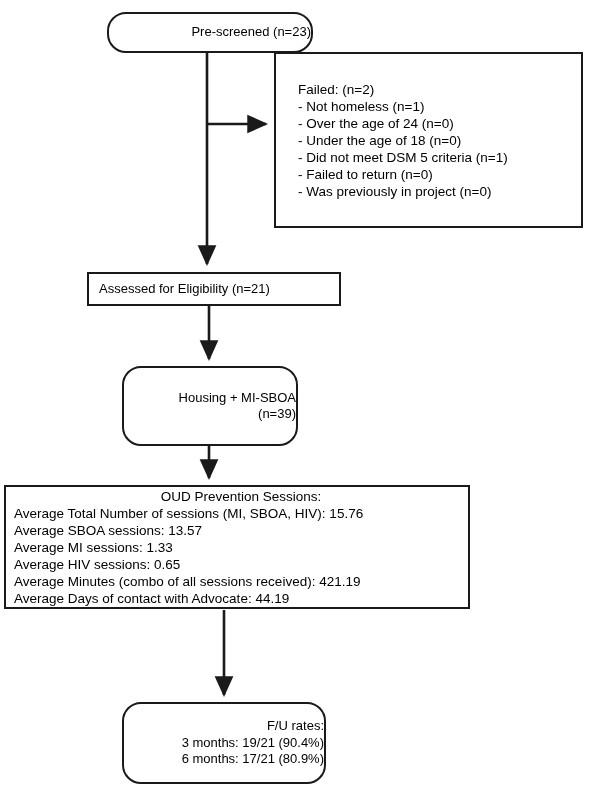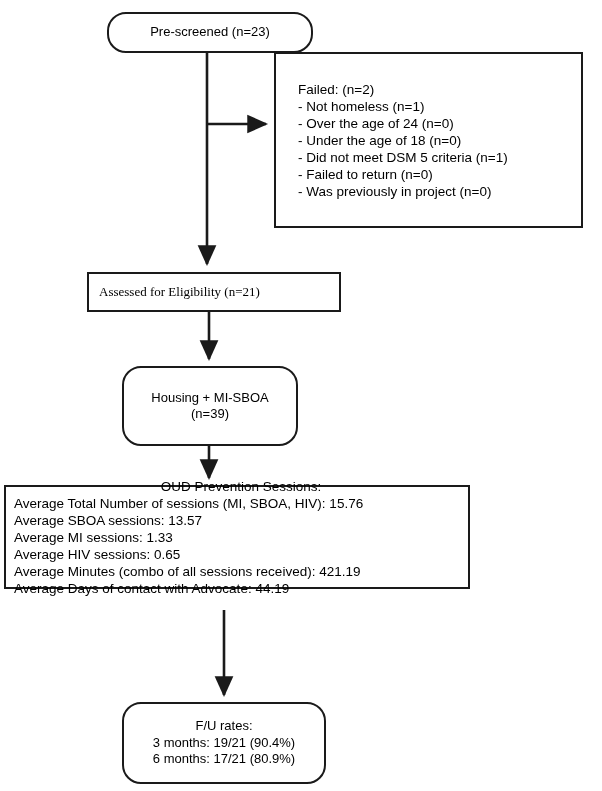--- a/index.html
+++ b/index.html
@@ -22,21 +22,21 @@
   .box {
     position: absolute;
     box-sizing: border-box;
     border: 2px solid #1a1a1a;
     background: #ffffff;
     display: flex;
     flex-direction: column;
     justify-content: center;
   }
   .box-center {
-    align-items: center;
+    align-items: flex-end;
     text-align: center;
     border-radius: 19px;
   }
   .box-left {
     align-items: flex-start;
     text-align: left;
   }
   .line {
     position: absolute;
     line-height: 1.26;
@@ -51,23 +51,23 @@
     left: 0;
     top: 0;
     width: 602px;
     height: 791px;
     pointer-events: none;
   }
 
   
   #box-prescreened { left: 107px; top: 12px; width: 206px; height: 41px; }
   #box-failed      { left: 274px; top: 52px; width: 309px; height: 176px; padding: 9px 0 9px 22px; }
-  #box-assessed    { left: 87px;  top: 272px; width: 254px; height: 40px; font-family: Liberation Serif, serif; }
+  #box-assessed    { left: 87px;  top: 272px; width: 254px; height: 34px; }
   #box-housing     { left: 122px; top: 366px; width: 176px; height: 80px; }
-  #box-oud         { left: 4px;   top: 485px; width: 466px; height: 104px; padding-left: 8px; }
+  #box-oud         { left: 4px;   top: 485px; width: 466px; height: 124px; padding-left: 8px; }
   #box-fu          { left: 122px; top: 702px; width: 204px; height: 82px; }
 
   #box-oud .line { font-size: 13.5px; }
   #box-oud .line.title { align-self: center; }
   #box-oud { align-items: flex-start; text-align: left; }
 
   #box-failed .line { font-size: 13.5px; }
 </style>
 </head>
 <body>

